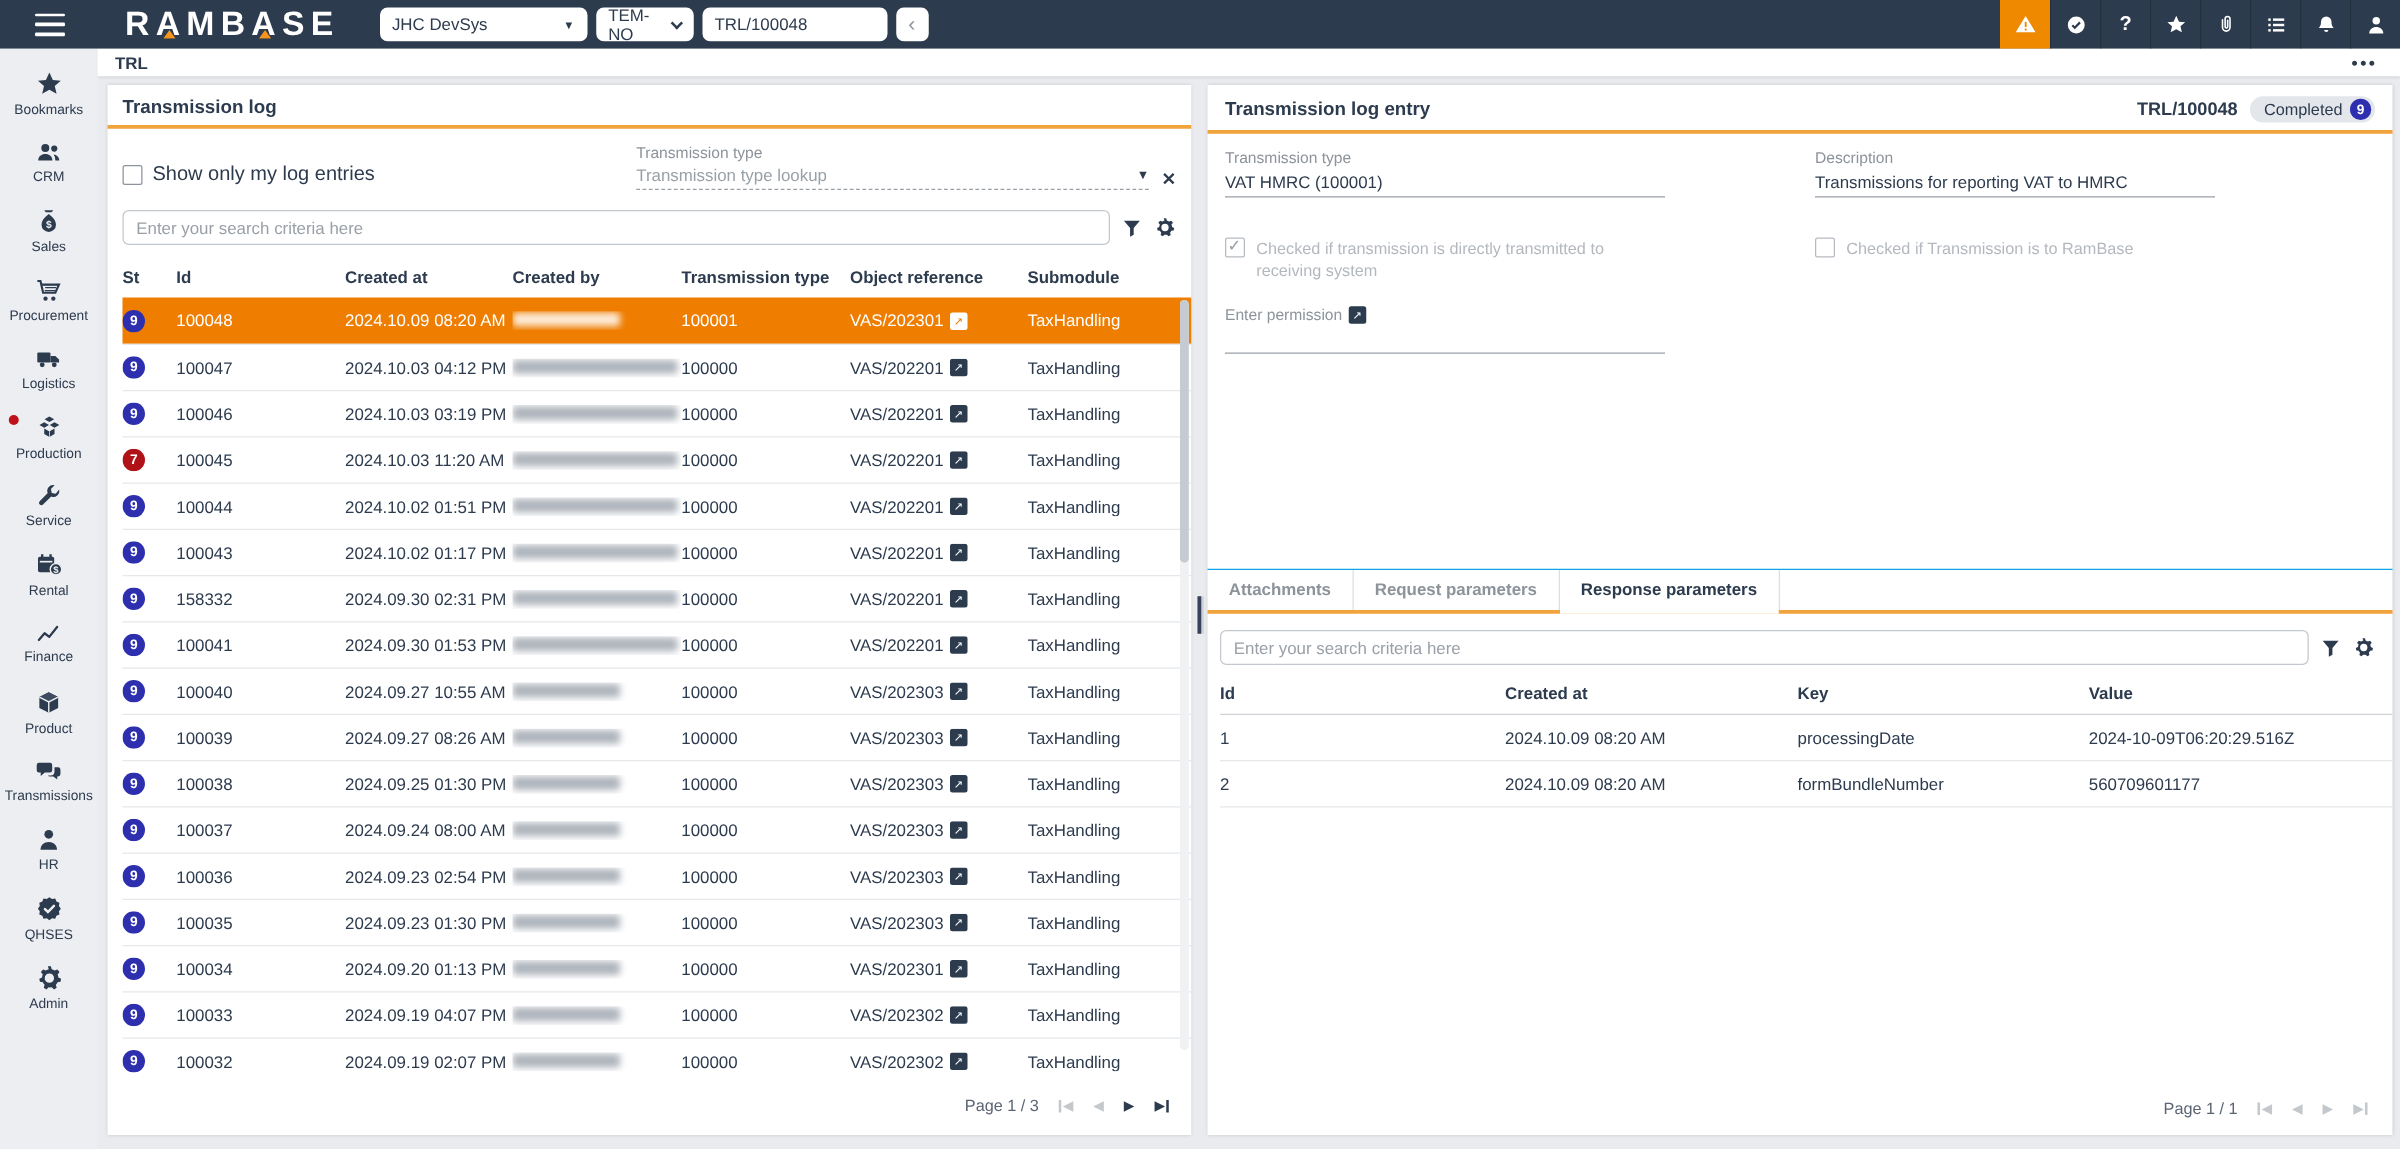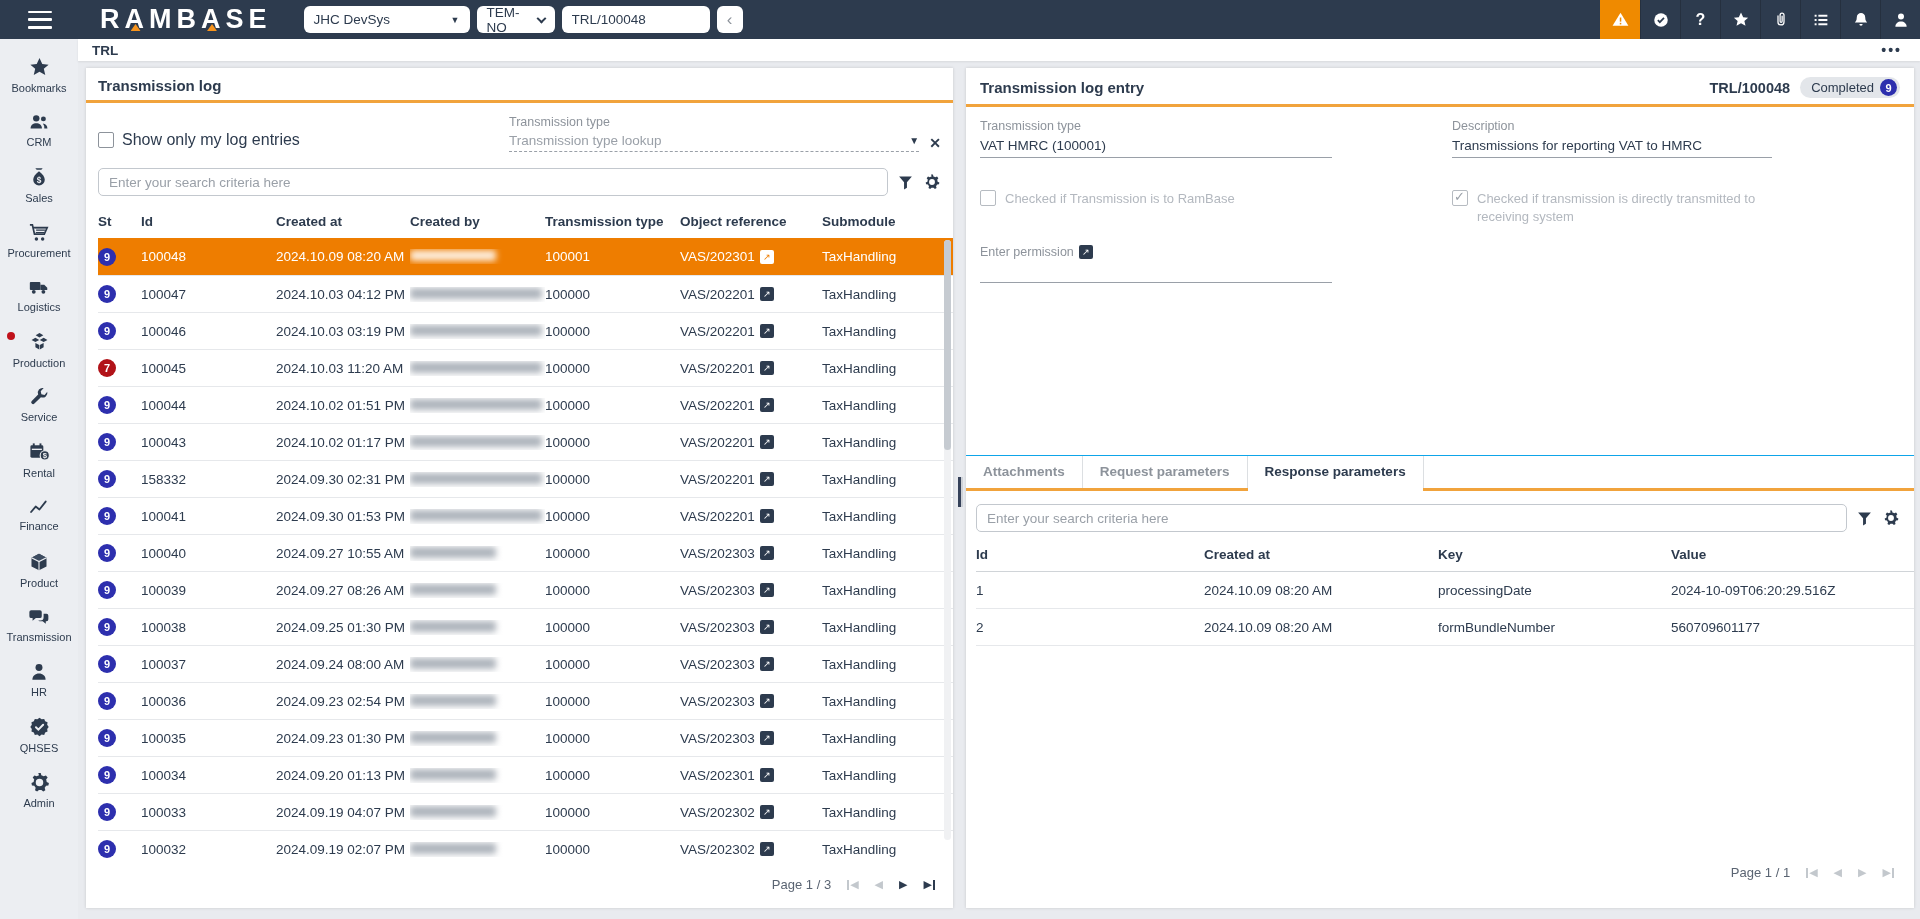--- a/index.html
+++ b/index.html
@@ -114,21 +114,21 @@
   .tab { padding:8px 17px 9px 17px; font-size:13.5px; font-weight:bold; color:#8d939b; border-right:1px solid #dcdfe2; cursor:pointer; position:relative; }
   .tab.active { color:#2d3b4e; }
   .tab.active::after { content:''; position:absolute; left:0; right:0; bottom:-3px; height:3px; background:#fff; z-index:1; }
 
   .rsearch-row { display:flex; align-items:center; gap:9px; padding:13px 14px 6px 10px; }
   .rtable { padding:0 0 0 10px; }
   .rrow { display:grid; grid-template-columns:228px 234px 233px 1fr; align-items:center; }
   .rrow.head { height:34px; font-weight:bold; font-size:13.5px; border-bottom:1px solid #d0d4d8; }
   .rrow.body { height:37px; font-size:13.5px; border-bottom:1px solid #e6e8eb; cursor:pointer; }
   .rrow .cell { padding-right:8px; white-space:nowrap; overflow:hidden; }
-  .rp-pagination { margin-top:auto; display:flex; align-items:center; justify-content:flex-end; gap:16px; padding:10px 20px 28px 12px; font-size:13px; color:#5a6472;text-align:right; }
+  .rp-pagination { margin-top:auto; display:flex; align-items:center; justify-content:flex-end; gap:16px; padding:10px 20px 14px 12px; font-size:13px; color:#5a6472;text-align:right; }
 
   svg.nav { fill:#2d3b4e; }
   svg.white { fill:#fff; }
 </style>
 </head>
 <body>
 
 <div class="topbar">
   <div class="hamburger">
       <i></i>
@@ -285,21 +285,21 @@
           <path d="M12 11v9.5" stroke="#eceef2" stroke-width="1.2"></path>
           <path d="M3.8 6.7 12 11l8.2-4.3" stroke="#eceef2" stroke-width="1.2" fill="none"></path>
         </svg>
       <span class="sb-label">Product</span>
     </div>
     <div class="sb-item">
       <svg width="24" height="22" viewBox="0 0 24 24" class="nav">
           <path d="M3.5 4.5h9.5a2 2 0 0 1 2 2v4.6a2 2 0 0 1-2 2H8.6l-3.6 3v-3H3.5a2 2 0 0 1-2-2V6.5a2 2 0 0 1 2-2z"></path>
           <path d="M17 8.5h3.2a2 2 0 0 1 2 2v4a2 2 0 0 1-2 2h-.8v2.8l-3.4-2.8h-3.2a2 2 0 0 1-1.6-.8h2.3a3.5 3.5 0 0 0 3.5-3.5z"></path>
         </svg>
-      <span class="sb-label">Transmission</span>
+      <span class="sb-label">Transmissions</span>
     </div>
     <div class="sb-item">
       <svg width="22" height="22" viewBox="0 0 24 24" class="nav">
           <circle cx="12" cy="7" r="3.8"></circle>
           <path d="M4.8 20.5c0-4.3 3.2-6.8 7.2-6.8s7.2 2.5 7.2 6.8z"></path>
         </svg>
       <span class="sb-label">HR</span>
     </div>
     <div class="sb-item">
       <svg width="23" height="23" viewBox="0 0 24 24">
@@ -642,26 +642,26 @@
         <div class="fields">
           <div class="fld">
             <div class="fld-label">Transmission type</div>
             <div class="fld-value">VAT HMRC (100001)</div>
           </div>
           <div class="fld">
             <div class="fld-label">Description</div>
             <div class="fld-value">Transmissions for reporting VAT to HMRC</div>
           </div>
           <div class="chk-disabled">
+            <span class="chk dis checked"></span>
+            <span class="chk-label dis">Checked if transmission is directly transmitted to receiving system</span>
+          </div>
+          <div class="chk-disabled">
             <span class="chk dis"></span>
             <span class="chk-label dis">Checked if Transmission is to RamBase</span>
-          </div>
-          <div class="chk-disabled">
-            <span class="chk dis checked"></span>
-            <span class="chk-label dis">Checked if transmission is directly transmitted to receiving system</span>
           </div>
           <div class="fld" style="margin-top:14px;">
             <div class="fld-label">
               <span>Enter permission</span>
               <span class="ext">↗</span>
             </div>
             <div class="fld-value"><span class="vp-blur"></span></div>
           </div>
           <div></div>
         </div>

